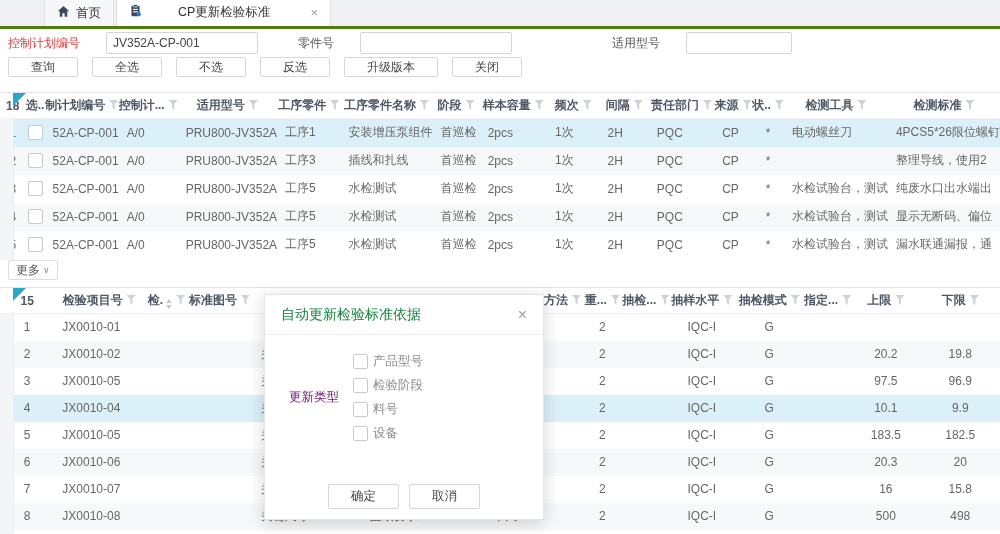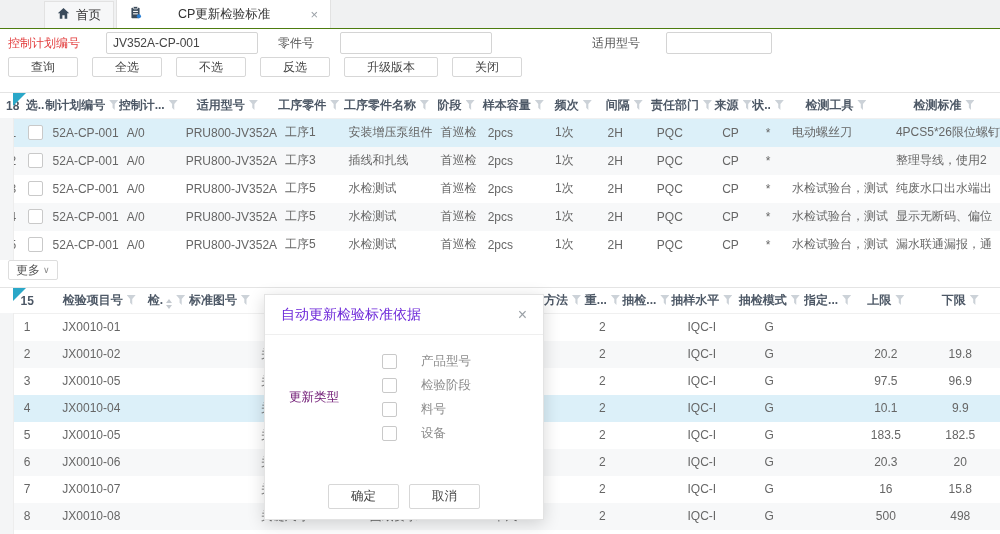--- a/index.html
+++ b/index.html
@@ -3,32 +3,32 @@
 <meta charset="utf-8">
 <style>
   html,body{margin:0;padding:0;}
   body{
     width:1000px;height:534px;overflow:hidden;position:relative;
     background:#fff;font-family:"Liberation Sans","DejaVu Sans",sans-serif;
     color:#666;font-size:12px;
   }
   
   .topbar{position:absolute;left:0;top:0;width:1000px;height:29px;background:#f0f1f2;
-    border-bottom:1px solid #4d7c0f;display:flex;align-items:flex-end;padding-left:44px;box-sizing:border-box;}
+    border-bottom:3px solid #4d7c0f;display:flex;align-items:flex-end;padding-left:44px;box-sizing:border-box;}
   .tab{height:26px;display:flex;align-items:center;gap:6px;padding:0 12px;font-size:12.5px;color:#333;
     background:#f6f7f8;border:1px solid #e2e2e2;border-bottom:none;margin-right:2px;cursor:default;}
   .tab.active{background:#fff;height:28px;position:relative;z-index:2;gap:36px;}
   .tab .close{color:#9aa0a6;font-size:13px;margin-left:4px;line-height:1;}
   
   .filterbar{position:absolute;left:0;top:31px;width:1000px;height:24px;display:flex;align-items:center;padding-left:8px;box-sizing:border-box;gap:20px;}
   .filterbar label{font-size:12px;color:#555;white-space:nowrap;}
   .filterbar label.required{color:#e23b3b;}
   .filterbar input{height:20px;width:138px;border:1px solid #d4d4d4;border-radius:2px;margin-left:6px;
     font-size:12px;color:#444;padding:0 6px;outline:none;box-sizing:content-box;}
-  .gap1{} .gap2{margin-left:80px;}
+  .gap1{margin-left:20px;} .gap2{margin-left:80px;}
   .filterbar .model-input{width:92px;}
   
   .toolbar{position:absolute;left:0;top:57px;width:1000px;height:20px;display:flex;gap:14px;padding-left:8px;box-sizing:border-box;}
   .btn{min-width:56px;height:20px;background:#fff;border:1px solid #d7d7d7;border-radius:2px;
     font-size:12px;color:#444;display:flex;align-items:center;justify-content:center;padding:0 22px;box-sizing:border-box;}
   
   .grid-wrap{position:absolute;left:0;width:1000px;overflow:hidden;border-top:1px solid #e4e4e4;background:#fff;}
   .grid1{top:92px;height:167px;}
   .grid2{top:287px;height:247px;}
   .grid-wrap::before{content:"";position:absolute;left:0;top:25px;bottom:0;width:13px;
@@ -53,26 +53,26 @@
   .cb{width:13px;height:13px;border:1px solid #c9c9c9;border-radius:2px;background:#fff;display:inline-block;vertical-align:middle;}
   
   .more-btn{position:absolute;left:8px;top:260px;height:20px;min-width:44px;background:#fff;border:1px solid #ddd;
     border-radius:2px;font-size:12px;color:#555;display:flex;align-items:center;justify-content:center;gap:3px;padding:0 7px;box-sizing:border-box;}
   .more-btn .caret{font-size:9px;color:#888;}
   
   .modal{position:absolute;left:264px;top:294px;width:280px;height:226px;background:#fff;
     border:1px solid #e3e3e3;box-shadow:0 4px 16px rgba(0,0,0,.16);z-index:10;box-sizing:border-box;}
   .modal-header{height:39px;border-bottom:1px solid #efefef;display:flex;align-items:center;
     justify-content:space-between;padding:0 16px;}
-  .modal-title{font-size:14px;color:#6d28d9;}
+  .modal-title{font-size:14px;color:#15803d;}
   .modal-close{font-size:16px;color:#9aa0a6;line-height:1;}
   .modal-body{display:flex;align-items:center;padding:14px 10px 0 24px;}
   .modal-field-label{width:64px;font-size:12.5px;color:#701a75;}
   .options{display:flex;flex-direction:column;}
-  .option{display:flex;align-items:center;height:24px;gap:24px;margin-left:29px;}
+  .option{display:flex;align-items:center;height:24px;gap:5px;}
   .option .label{font-size:12.5px;color:#8c8c8c;}
   .modal-footer{position:absolute;left:0;right:0;bottom:10px;display:flex;justify-content:center;gap:10px;}
   .modal-footer .btn{min-width:60px;height:25px;font-size:12.5px;}
 </style>
 </head>
 <body>
 
 <div class="topbar">
   <div class="tab">
     <span>

